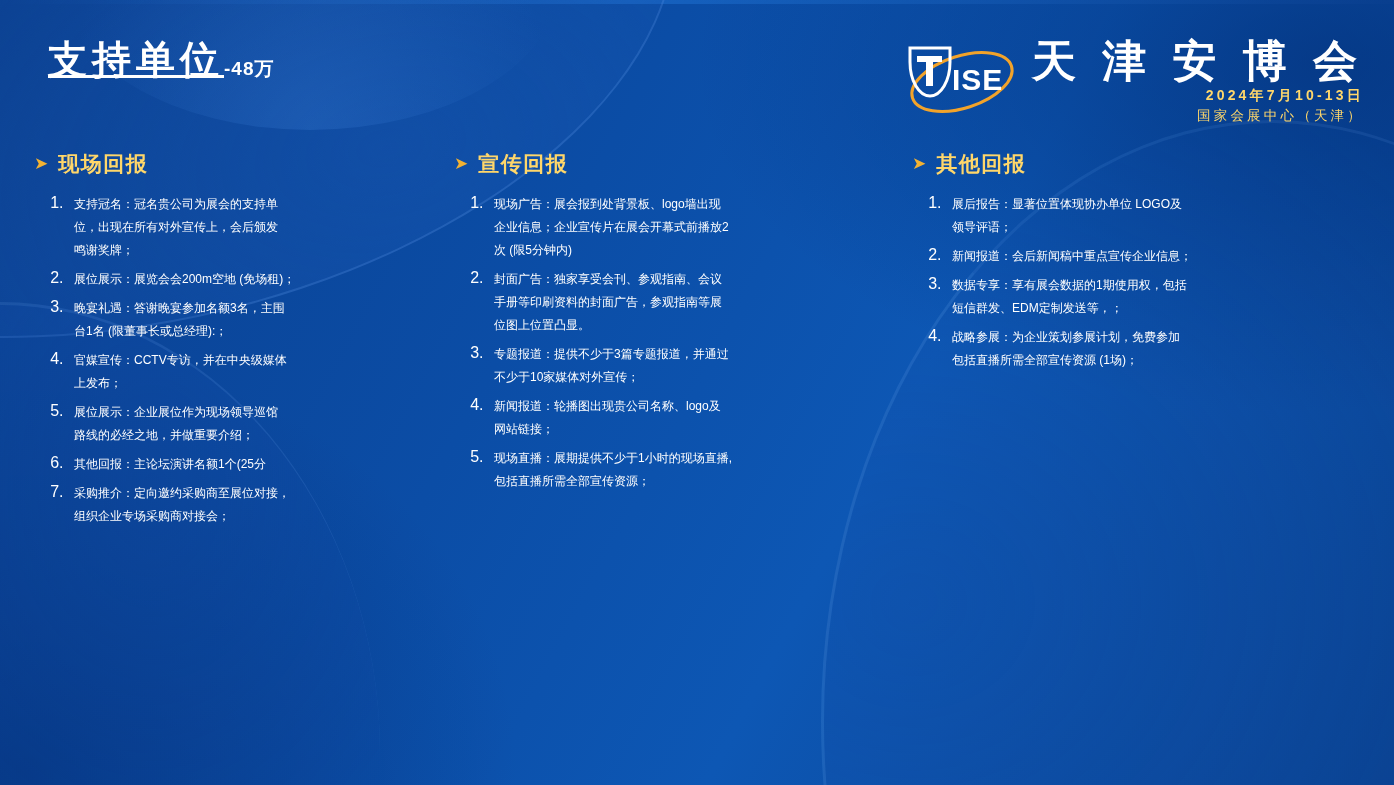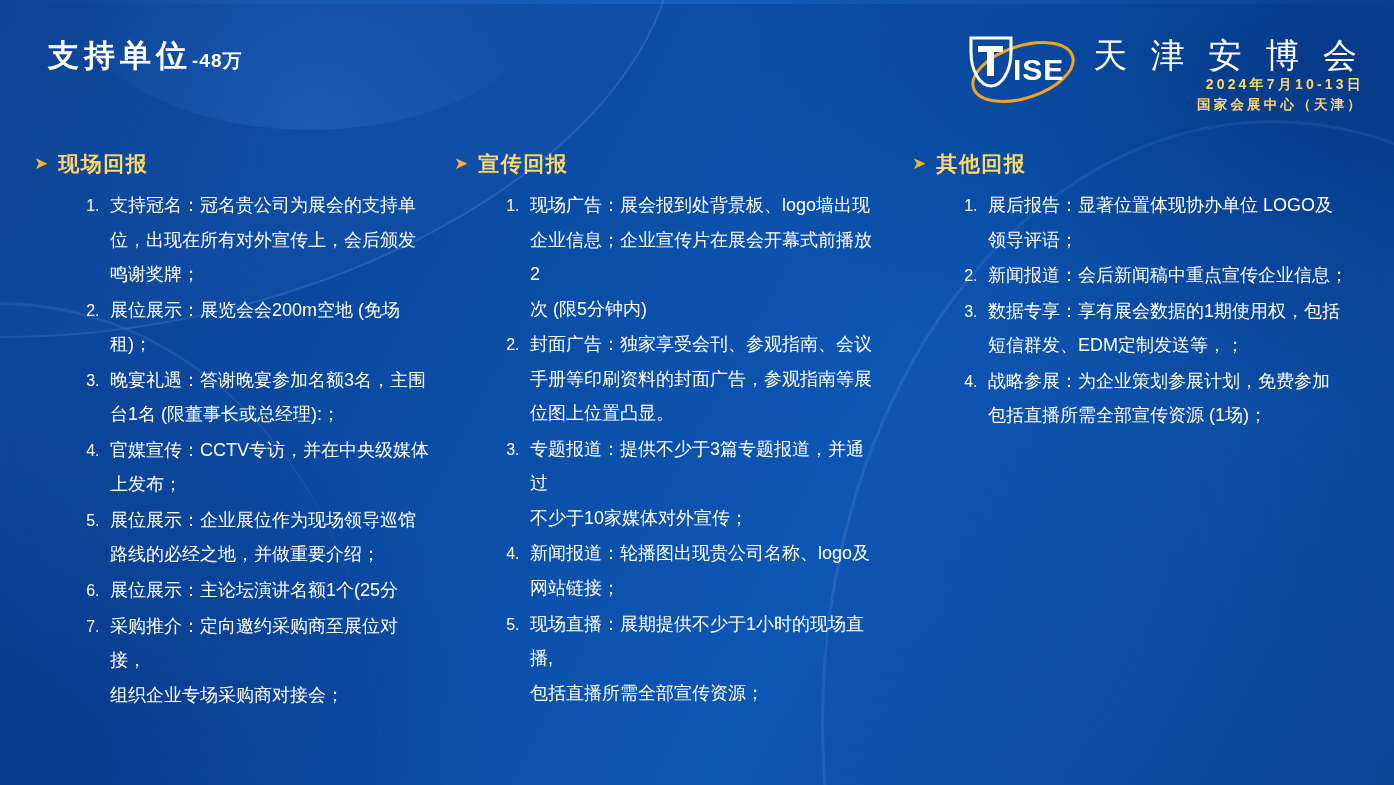--- a/index.html
+++ b/index.html
@@ -65,78 +65,79 @@
   
   .title-wrap {
     position: absolute;
     left: 48px; top: 40px;
     display: flex;
     align-items: flex-end;
     gap: 0;
   }
   .title-main {
     color: #ffffff;
-    font-size: 31px;
+    font-size: 39px;
     font-weight: bold;
     letter-spacing: 5px;
     line-height: 1;
+    text-decoration: underline;
   }
   .title-sub {
     color: #ffffff;
     font-size: 19px;
     font-weight: bold;
     letter-spacing: 1px;
     line-height: 1;
     padding-bottom: 1px;
   }
 
   
   .logo-block {
     position: absolute;
     right: 30px; top: 32px;
     display: flex;
-    align-items: flex-start;
+    align-items: center;
     gap: 14px;
   }
   .logo-mark {
     position: relative;
     width: 118px;
     height: 74px;
     flex: 0 0 auto;
   }
   .logo-mark svg { display: block; }
   .logo-text {
     display: flex;
     flex-direction: column;
     align-items: flex-end;
     padding-top: 4px;
   }
   .logo-cn {
     color: #ffffff;
-    font-size: 34px;
-    font-weight: normal;
+    font-size: 44px;
+    font-weight: bold;
     letter-spacing: 7px;
     line-height: 1.12;
     white-space: nowrap;
   }
   .logo-date {
     color: #ffd76a;
     font-size: 14px;
     letter-spacing: 3.2px;
     line-height: 1.5;
     white-space: nowrap;
     font-weight: bold;
   }
   .logo-place {
     color: #ffd76a;
     font-size: 13.5px;
     letter-spacing: 3.2px;
     line-height: 1.5;
     white-space: nowrap;
-    font-weight: bold;
+    font-weight: normal;
   }
 
   
   .columns {
     position: absolute;
     left: 0; top: 150px;
     width: 1394px;
     display: flex;
   }
   .col {
@@ -166,25 +167,24 @@
     letter-spacing: 1.5px;
   }
 
   ol.items {
     margin: 0;
     padding-left: 34px;
     list-style-position: outside;
   }
   ol.items > li {
     color: #ffffff;
-    font-size: 18px;
+    font-size: 12px;
     line-height: 1.92;
     margin-bottom: 1px;
     padding-left: 6px;
-    margin-left: 36px;
   }
   ol.items > li::marker {
     color: #ffffff;
     font-size: 16px;
   }
   .ln { display: block; }
 </style>
 </head>
 <body>
 
@@ -238,21 +238,21 @@
           </li>
         <li>
             <span class="ln">官媒宣传：CCTV专访，并在中央级媒体</span>
             <span class="ln">上发布；</span>
           </li>
         <li>
             <span class="ln">展位展示：企业展位作为现场领导巡馆</span>
             <span class="ln">路线的必经之地，并做重要介绍；</span>
           </li>
         <li>
-            <span class="ln">展位展示：主论坛演讲名额1个(25分</span>
+            <span class="ln">其他回报：主论坛演讲名额1个(25分</span>
           </li>
         <li>
             <span class="ln">采购推介：定向邀约采购商至展位对接，</span>
             <span class="ln">组织企业专场采购商对接会；</span>
           </li>
       </ol>
     </div>
 
     <div class="col col-2">
       <div class="col-head">

